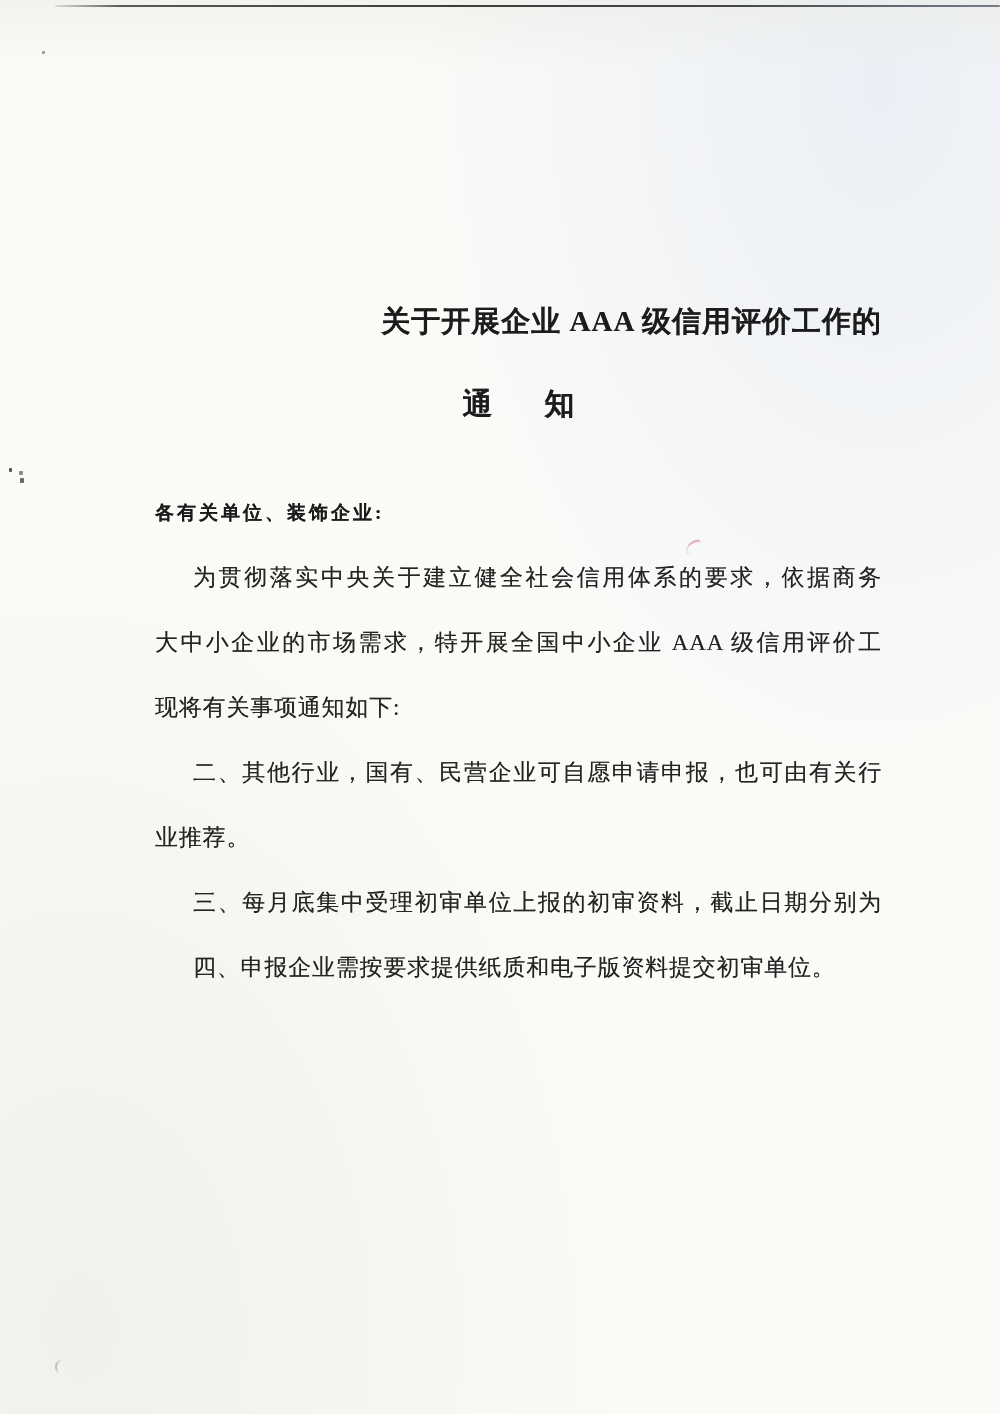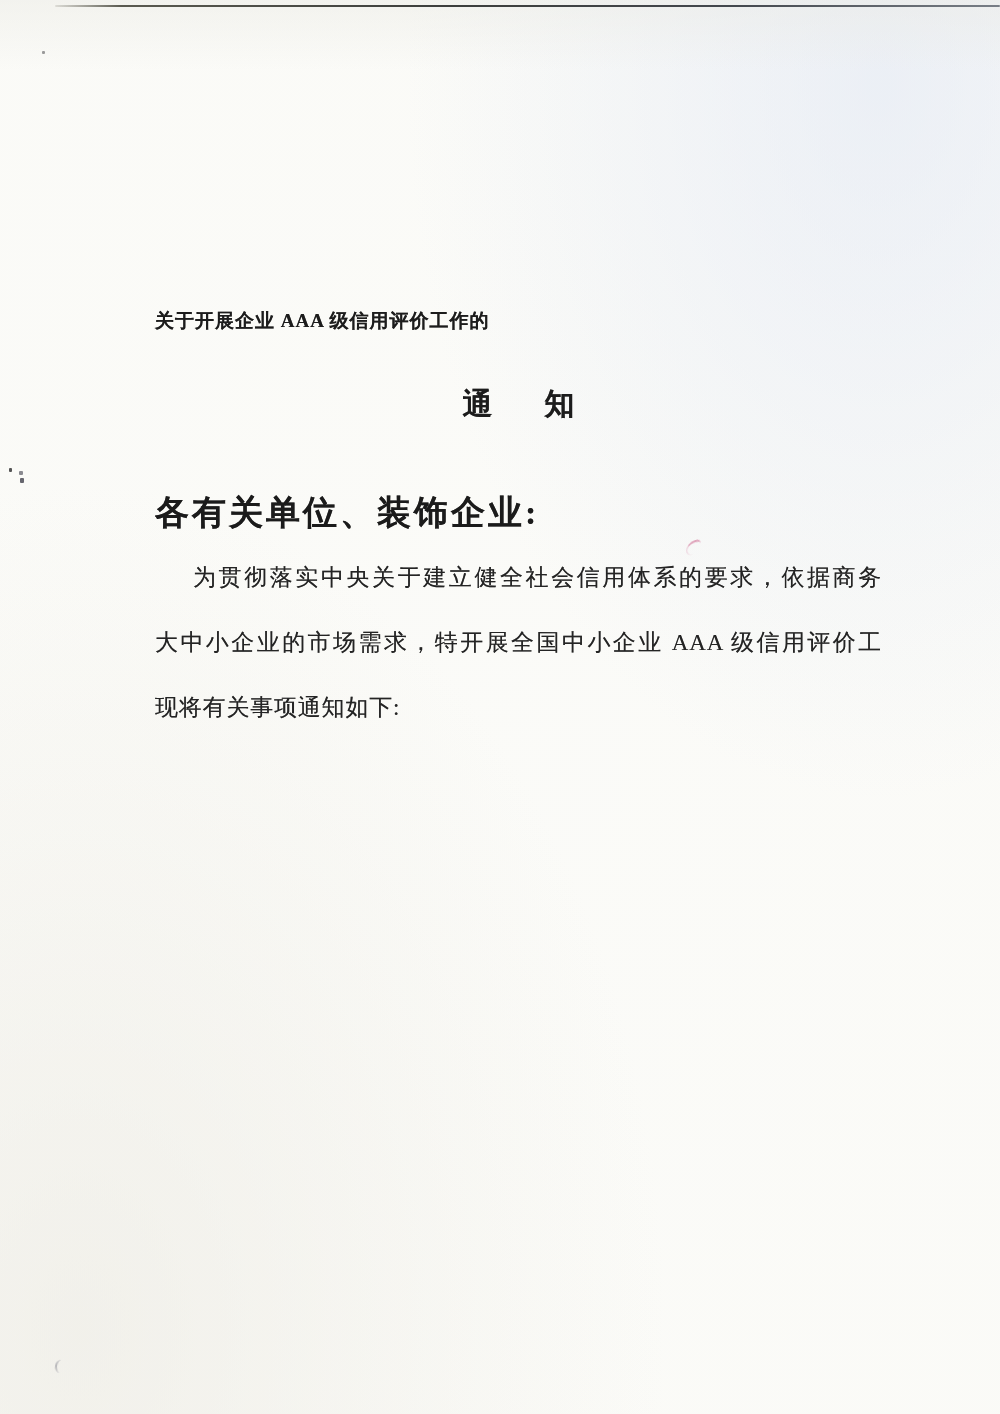--- a/index.html
+++ b/index.html
@@ -42,38 +42,38 @@
     position: absolute; left: 55px; top: 1360px; width: 9px; height: 13px;
     border-left: 2px solid rgba(140,140,150,0.55);
     border-radius: 50% 0 0 50%;
     transform: rotate(8deg);
     filter: blur(0.3px);
   }
   
   .content { position: absolute; inset: 0; }
   .title1 {
     position: absolute; top: 303px; left: 155px; width: 727px;
-    font-size: 19px; line-height: 36px; font-weight: 700;
-    letter-spacing: 1px; text-align: left; color: #1c1c1c;
+    font-size: 29px; line-height: 36px; font-weight: 700;
+    letter-spacing: 1px; text-align: right; color: #1c1c1c;
     text-shadow: 0 0 0.5px rgba(20,20,20,0.65);
   }
   .title2 {
     position: absolute; top: 386px; left: 155px; width: 727px;
     display: flex; justify-content: center; gap: 52px;
     font-size: 30px; line-height: 36px; font-weight: 700; color: #1c1c1c;
     text-shadow: 0 0 0.5px rgba(20,20,20,0.65);
   }
   .lines { position: absolute; top: 480px; left: 155px; width: 727px; }
   .line {
     height: 65px; line-height: 65px; overflow: hidden;
     font-size: 23px; letter-spacing: 0.8px;
     text-shadow: 0 0 0.4px rgba(30,30,30,0.55);
   }
   .line.salutation {
-    font-size: 34px; font-weight: 700; letter-spacing: 3px; color: #1b1b1b;
+    font-size: 19px; font-weight: 700; letter-spacing: 3px; color: #1b1b1b;
     text-shadow: 0 0 0.6px rgba(15,15,15,0.7);
   }
   .line.indent { text-indent: 38px; }
   .line.jfull { text-align: justify; text-align-last: justify; }
 </style>
 </head>
 <body>
 
 <div class="page">
 
@@ -92,16 +92,20 @@
     <div class="title2">
       <span>通</span>
       <span>知</span>
     </div>
 
     <div class="lines">
       <div class="line salutation">各有关单位、装饰企业:</div>
       <div class="line indent jfull">为贯彻落实中央关于建立健全社会信用体系的要求，依据商务部、</div>
       <div class="line jfull">大中小企业的市场需求，特开展全国中小企业 AAA 级信用评价工作。</div>
       <div class="line">现将有关事项通知如下:</div>
+      <div class="line indent jfull">二、其他行业，国有、民营企业可自愿申请申报，也可由有关行</div>
+      <div class="line">业推荐。</div>
+      <div class="line indent jfull">三、每月底集中受理初审单位上报的初审资料，截止日期分别为</div>
+      <div class="line indent">四、申报企业需按要求提供纸质和电子版资料提交初审单位。</div>
     </div>
 
   </div>
 </div>
 
 </body></html>

